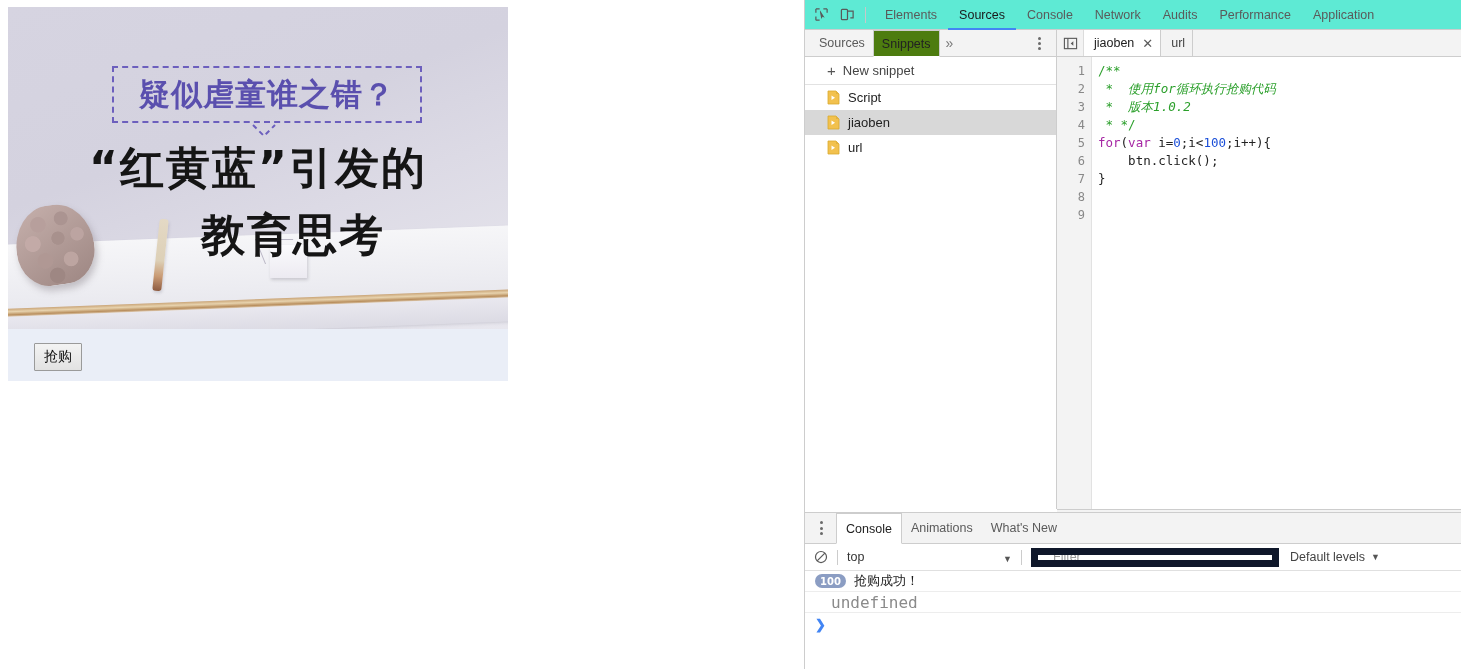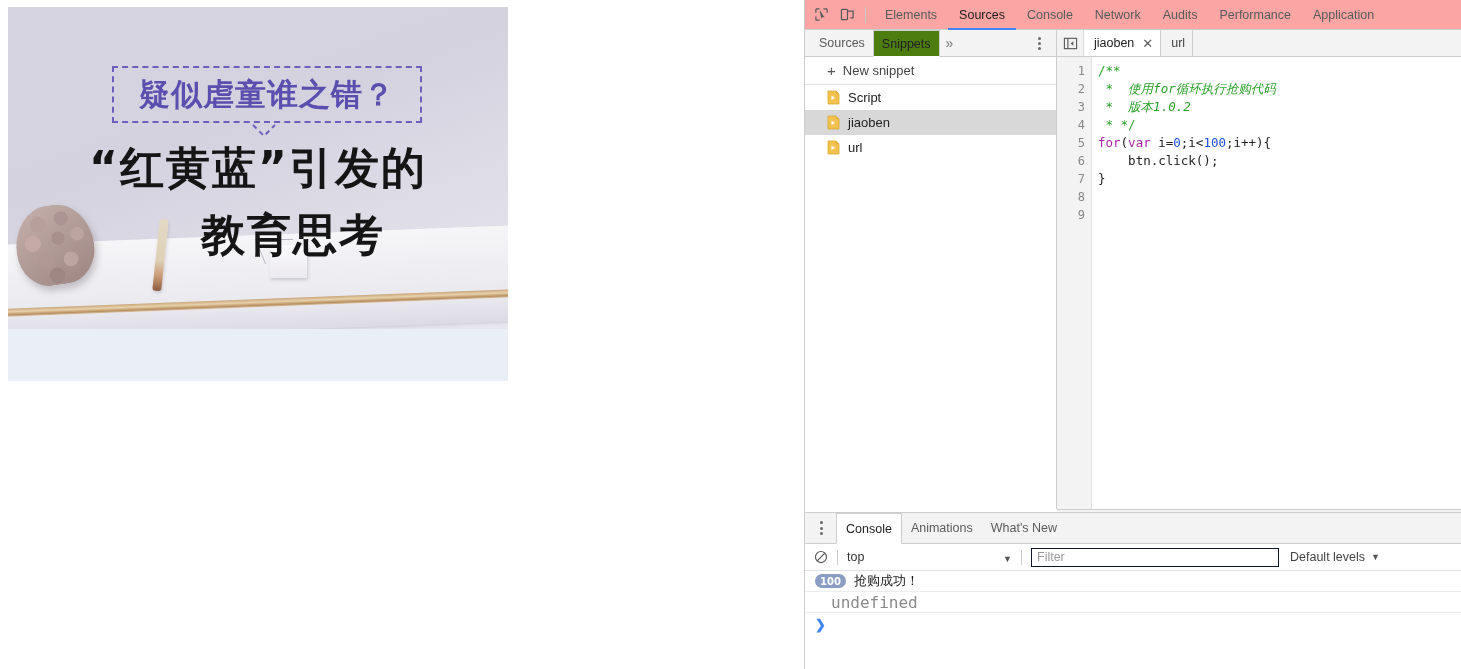--- a/index.html
+++ b/index.html
@@ -140,21 +140,21 @@
     border-left: 1px solid #cdcdcd;
     font-family: "Liberation Sans", sans-serif;
     font-size: 12px;
     color: #333;
   }
 
   
   #dt-tabstrip {
     display: flex; align-items: center;
     height: 30px;
-    background: #fca5a5;
+    background: #5eead4;
     border-bottom: 1px solid #cdcdcd;
     padding-left: 3px;
   }
   .dt-tool-icon {
     width: 26px; height: 26px;
     display: flex; align-items: center; justify-content: center;
     cursor: pointer;
   }
   .dt-sep {
     width: 1px; height: 16px; background: #c8c8c8; margin: 0 8px 0 5px;
@@ -323,25 +323,25 @@
   }
   .ban-icon { cursor: pointer; display: flex; align-items: center; }
   .vsep { width: 1px; height: 15px; background: #ccc; margin: 0 9px; }
   #ctx-select {
     display: flex; align-items: flex-end; justify-content: space-between;
     width: 165px; font-size: 12.5px; color: #333; cursor: pointer;
   }
   #ctx-select .caret { font-size: 9px; color: #555; }
   #filter-input {
     width: 248px; height: 19px;
-    border: 1px solid #0f172a;
+    border: 7px solid #0f172a;
     background: #fff;
     font-family: "Liberation Sans", sans-serif;
     font-size: 12.5px; color: #333;
-    padding: 0 5px;
+    padding: 0 15px;
     outline: none;
   }
   #filter-input::placeholder { color: #9a9a9a; }
   #levels-select {
     margin-left: 11px; font-size: 12.5px; color: #444;
     display: flex; align-items: center; gap: 6px; cursor: pointer;
   }
   #levels-select .caret { font-size: 9px; color: #555; }
 
   .console-row {
@@ -397,20 +397,23 @@
         </div>
 
         <svg id="pointer-v" viewBox="0 0 26 16">
           <path d="M2 2 L13 13 L24 2" fill="none" stroke="#6c5fbd" stroke-width="2" stroke-dasharray="5 4"></path>
         </svg>
 
         <div class="banner-line1">“红黄蓝”引发的</div>
         <div class="banner-line2">教育思考</div>
       </div>
 
+      <div id="buy-row">
+        <button id="buy-btn">抢购</button>
+      </div>
 
     </div>
   </div>
 
   <div id="devtools">
 
     <div id="dt-tabstrip">
       <div class="dt-tool-icon">
         <svg width="15" height="15" viewBox="0 0 16 16">
           <path d="M2 2 h4 M2 2 v4 M14 2 h-4 M14 2 v4 M2 14 h4 M2 14 v-4" stroke="#5a5a5a" stroke-width="1.3" fill="none"></path>

